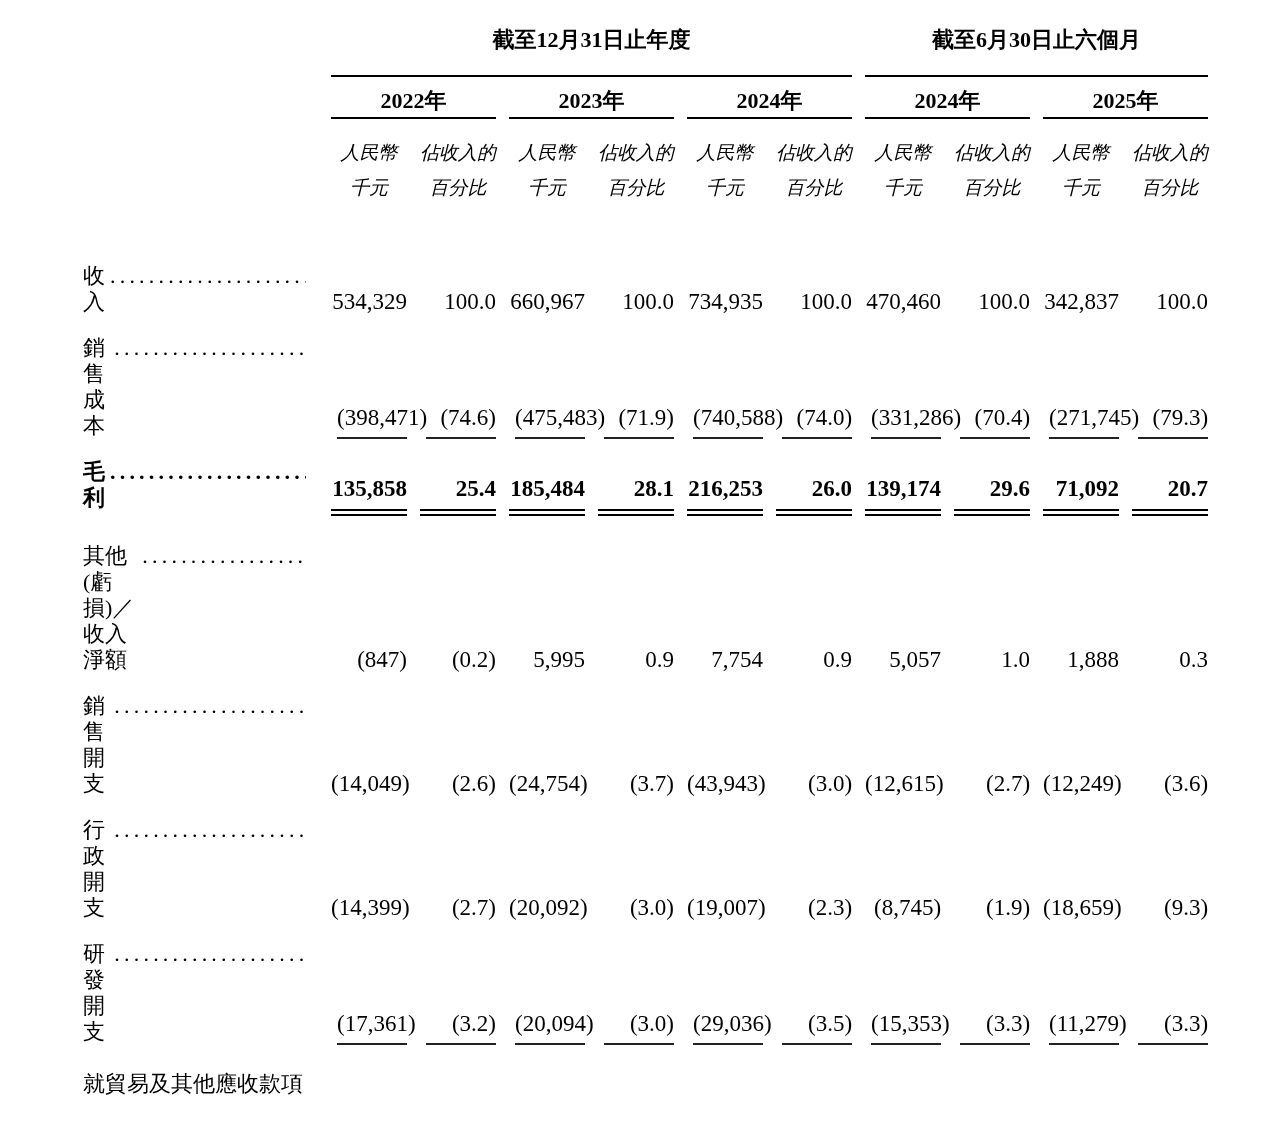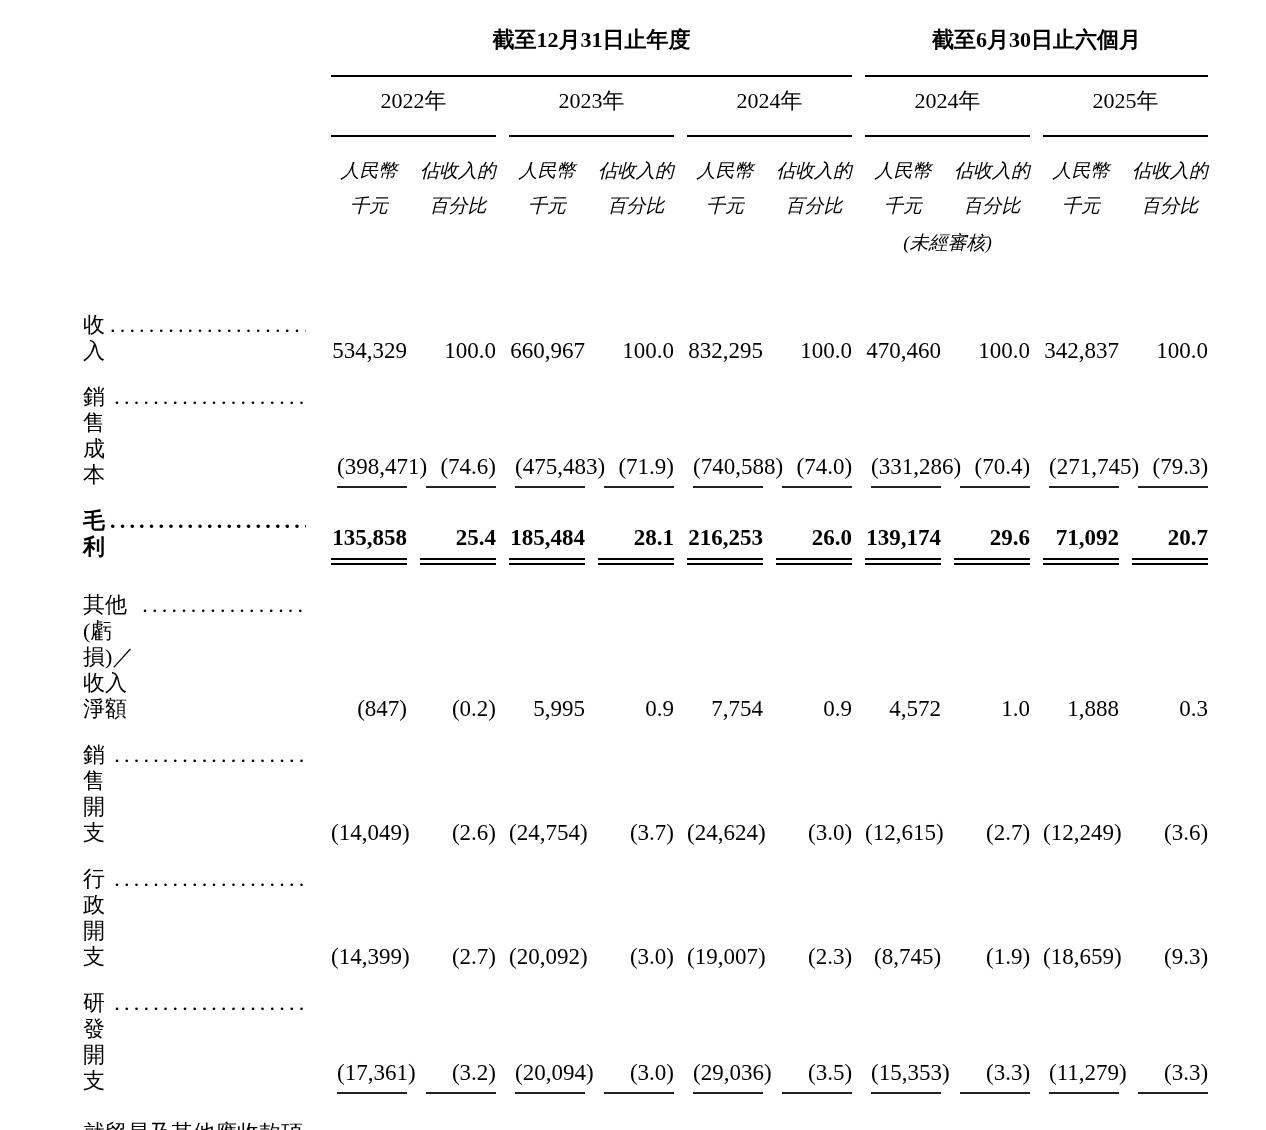--- a/index.html
+++ b/index.html
@@ -10,22 +10,22 @@
   }
   .sheet{padding:26px 58px 0 63px;}
   table{border-collapse:collapse;table-layout:fixed;width:1145px;}
   col.c-label{width:255px;}
   col.c-data{width:89px;}
   th,td{padding:0;vertical-align:bottom;font-weight:normal;}
 
   
   .grp{margin-left:13px;text-align:center;font-weight:bold;font-size:22px;
        line-height:28px;padding-bottom:21px;border-bottom:2.5px solid #000;}
-  .yr{margin-left:13px;text-align:center;font-weight:normal;font-size:22px;
-      line-height:28px;padding:10px 0 20px;border-bottom:2px solid #000;}
+  .yr{margin-left:13px;text-align:center;font-weight:bold;font-size:22px;
+      line-height:28px;padding:10px 0 2px;border-bottom:2px solid #000;}
   .sub{margin-left:13px;text-align:center;font-style:italic;font-size:19px;
        line-height:35px;padding-top:16px;white-space:nowrap;}
   .note{margin-left:13px;text-align:center;font-style:italic;font-size:19px;
         line-height:22px;padding-top:9px;white-space:nowrap;}
 
   
   tbody td{padding-top:20px;}
   tbody tr.first td{padding-top:58px;}
   td.lbl{padding-right:8px;}
   .lblline{display:flex;align-items:baseline;font-size:22px;line-height:26px;margin-left:20px;}
@@ -148,28 +148,20 @@
               <div>千元</div>
             </div>
           </td>
         <td>
             <div class="sub">
               <div>佔收入的</div>
               <div>百分比</div>
             </div>
           </td>
       </tr>
-      <tr>
-        <td class="lbl"></td>
-        <td colspan="6"></td>
-        <td colspan="2">
-          <div class="note">(未經審核)</div>
-        </td>
-        <td colspan="2"></td>
-      </tr>
     </thead>
     <tbody>
         <tr class=" first">
           <td class="lbl">
             <div class="lblline">
               <span>收入</span>
               <span class="leader"></span>
             </div>
           </td>
           <td class="num">
@@ -178,21 +170,21 @@
           <td class="num">
             <div class="v">100.0</div>
           </td>
           <td class="num">
             <div class="v">660,967</div>
           </td>
           <td class="num">
             <div class="v">100.0</div>
           </td>
           <td class="num">
-            <div class="v">832,295</div>
+            <div class="v">734,935</div>
           </td>
           <td class="num">
             <div class="v">100.0</div>
           </td>
           <td class="num">
             <div class="v">470,460</div>
           </td>
           <td class="num">
             <div class="v">100.0</div>
           </td>
@@ -298,21 +290,21 @@
           <td class="num">
             <div class="v">0.9</div>
           </td>
           <td class="num">
             <div class="v">7,754</div>
           </td>
           <td class="num">
             <div class="v">0.9</div>
           </td>
           <td class="num">
-            <div class="v">4,572</div>
+            <div class="v">5,057</div>
           </td>
           <td class="num">
             <div class="v">1.0</div>
           </td>
           <td class="num">
             <div class="v">1,888</div>
           </td>
           <td class="num">
             <div class="v">0.3</div>
           </td>
@@ -330,21 +322,21 @@
           <td class="num">
             <div class="v">(2.6)</div>
           </td>
           <td class="num">
             <div class="v">(24,754)</div>
           </td>
           <td class="num">
             <div class="v">(3.7)</div>
           </td>
           <td class="num">
-            <div class="v">(24,624)</div>
+            <div class="v">(43,943)</div>
           </td>
           <td class="num">
             <div class="v">(3.0)</div>
           </td>
           <td class="num">
             <div class="v">(12,615)</div>
           </td>
           <td class="num">
             <div class="v">(2.7)</div>
           </td>

